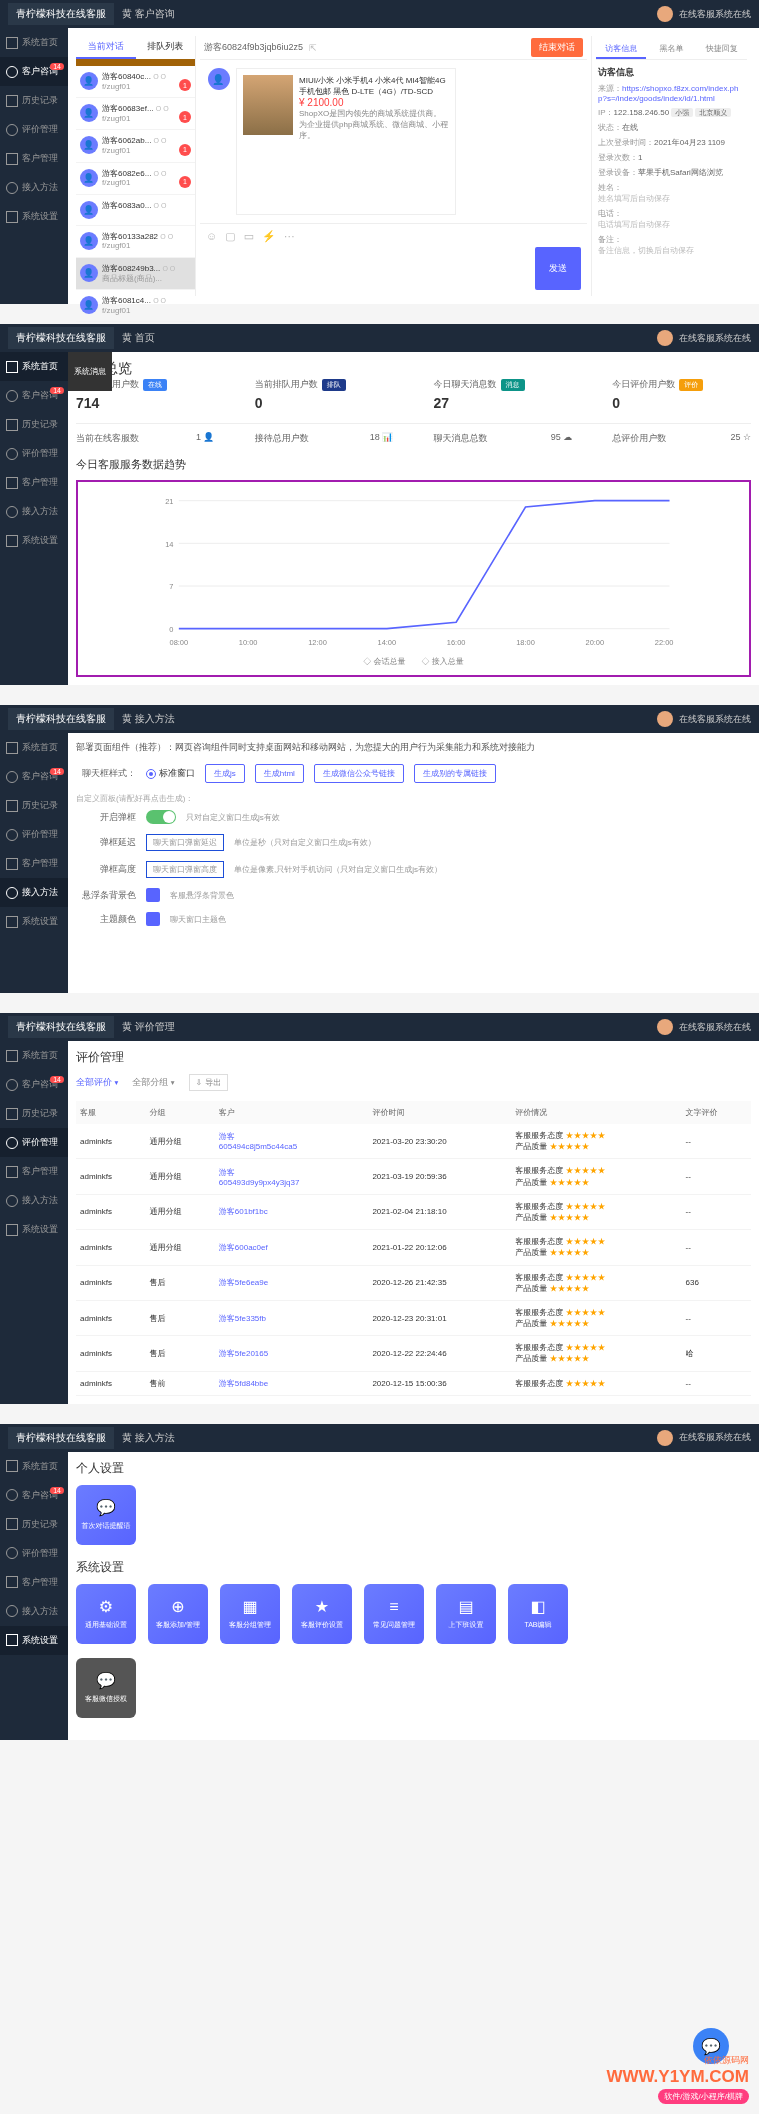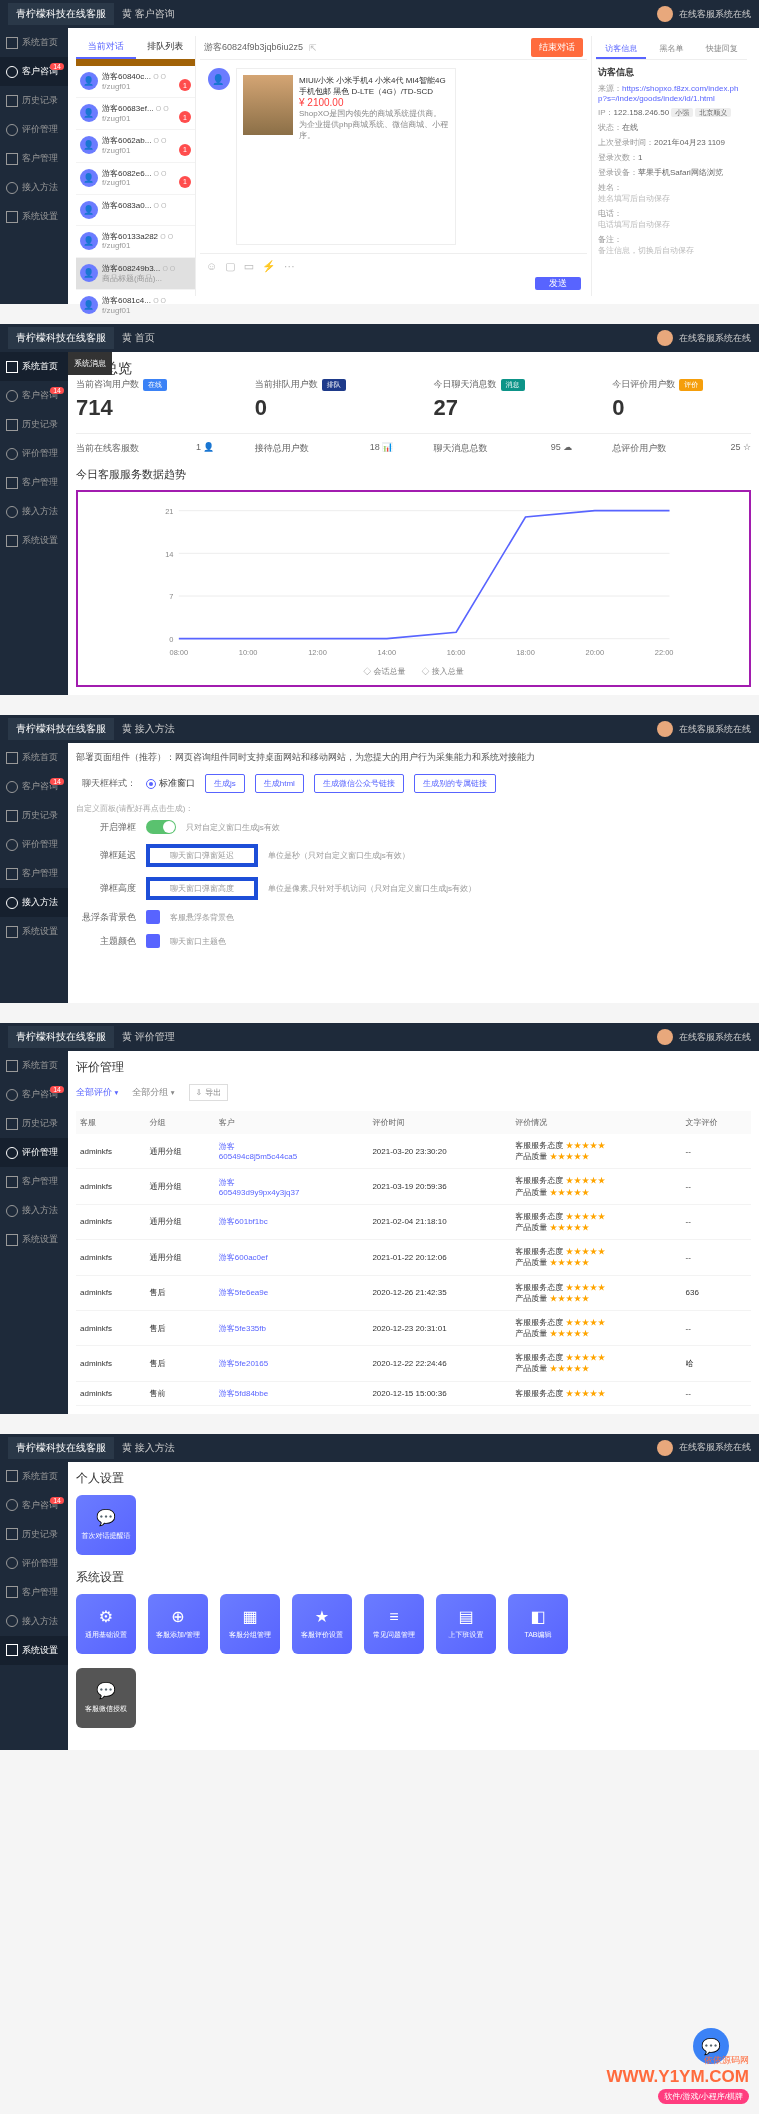--- a/index.html
+++ b/index.html
@@ -41,43 +41,43 @@
 .chat-body{flex:1;padding:8px;display:flex;gap:6px;}
 .chat-body .bava{width:22px;height:22px;border-radius:50%;background:#6b7cff;flex:none;display:flex;align-items:center;justify-content:center;color:#fff;}
 .product-card{border:1px solid #eee;padding:6px;display:flex;gap:6px;font-size:8px;width:220px;}
 .product-card .pimg{width:50px;height:60px;background:linear-gradient(#d4a574,#8b6f47);}
 .product-card .pinfo{flex:1;}
 .product-card .price{color:#ff3d3d;font-size:10px;}
 .product-card .desc{color:#888;}
 .chat-input{border-top:1px solid #eee;padding:6px;}
 .chat-tools{display:flex;gap:8px;color:#bbb;font-size:11px;margin-bottom:4px;}
 .chat-send{display:flex;justify-content:flex-end;}
-.chat-send .sendbtn{background:#5864ff;color:#fff;padding:0 14px;border-radius:2px;font-size:9px;}
+.chat-send .sendbtn{background:#5864ff;color:#fff;padding:15px 14px;border-radius:2px;font-size:9px;}
 
 .info-panel{width:160px;border-left:1px solid #eee;padding:4px;}
 .info-tabs{display:flex;font-size:8px;border-bottom:1px solid #eee;}
 .info-tabs span{flex:1;text-align:center;padding:3px 0;color:#888;}
 .info-tabs span.active{border-bottom:2px solid #5864ff;color:#5864ff;}
 .info-section{padding:6px 2px;font-size:8px;}
 .info-section h5{font-size:9px;margin-bottom:4px;color:#333;}
 .info-row{margin-bottom:4px;color:#666;}
 .info-row .lbl{color:#999;}
 .info-row .val{color:#5864ff;}
 .info-row .tag{background:#eee;padding:1px 4px;border-radius:2px;font-size:7px;margin-left:2px;}
 .info-hint{color:#bbb;font-size:8px;}
 
 
-.sysmsg{position:absolute;left:68px;top:28px;background:#333;color:#fff;font-size:8px;padding:6px 6px;z-index:5;}
+.sysmsg{position:absolute;left:68px;top:28px;background:#333;color:#fff;font-size:8px;padding:14px 6px;z-index:5;}
 .dash-title{font-size:14px;}
 .stats{display:flex;gap:40px;margin-bottom:12px;}
 .stat{flex:1;}
 .stat-head{font-size:9px;color:#666;display:flex;align-items:center;gap:4px;}
 .stat-head .chip{padding:1px 5px;font-size:7px;color:#fff;border-radius:2px;}
 .chip.blue{background:#3b82f6;}.chip.navy{background:#1e3a8a;}.chip.teal{background:#0d9488;}.chip.amber{background:#f59e0b;}
-.stat-num{font-size:22px;font-weight:bold;margin-top:4px;}
+.stat-num{font-size:14px;font-weight:bold;margin-top:4px;}
 .substats{display:flex;gap:40px;font-size:9px;color:#666;padding-top:8px;border-top:1px solid #eee;}
 .substats .ss{flex:1;display:flex;justify-content:space-between;}
 .chart-title{font-size:11px;margin:12px 0 8px;}
 .chart-box{border:2px solid #a21caf;padding:8px;}
 .chart-svg{width:100%;height:160px;}
 .legend{text-align:center;font-size:8px;color:#888;margin-top:4px;}
 .legend span{margin:0 8px;}
 
 
 .access-desc{font-size:9px;color:#555;margin-bottom:10px;}
@@ -85,21 +85,21 @@
 .form-row .flbl{width:60px;color:#666;text-align:right;}
 .radio{display:inline-flex;align-items:center;gap:3px;}
 .radio .dot{width:10px;height:10px;border:1px solid #999;border-radius:50%;}
 .radio.on .dot{border-color:#5864ff;}
 .radio.on .dot::after{content:"";display:block;width:4px;height:4px;background:#5864ff;border-radius:50%;margin:2px;}
 .btn-out{border:1px solid #5864ff;color:#5864ff;padding:3px 8px;border-radius:2px;font-size:8px;}
 .note{font-size:8px;color:#aaa;margin:6px 0;}
 .switch{width:30px;height:14px;background:#5ac26f;border-radius:7px;position:relative;}
 .switch::after{content:"";position:absolute;right:1px;top:1px;width:12px;height:12px;background:#fff;border-radius:50%;}
 .hint{font-size:8px;color:#999;}
-.mini-input{border:4px solid #1d4ed8;padding:2px 20px;font-size:8px;color:#999;}
+.mini-input{border:1px solid #1d4ed8;padding:2px 6px;font-size:8px;color:#999;}
 .colorpick{width:14px;height:14px;background:#5864ff;border-radius:2px;}
 
 
 .sec-title{font-size:12px;margin-bottom:8px;}
 .eval-tabs{display:flex;gap:14px;font-size:9px;color:#888;margin-bottom:10px;align-items:center;}
 .eval-tabs .et.active{color:#5864ff;}
 .eval-tabs .exp{border:1px solid #ddd;padding:2px 6px;font-size:8px;display:flex;align-items:center;gap:3px;}
 .tbl{width:100%;font-size:8px;border-collapse:collapse;}
 .tbl th{text-align:left;padding:6px 4px;background:#fafafa;color:#666;font-weight:normal;}
 .tbl td{padding:6px 4px;border-bottom:1px solid #f3f3f3;}

